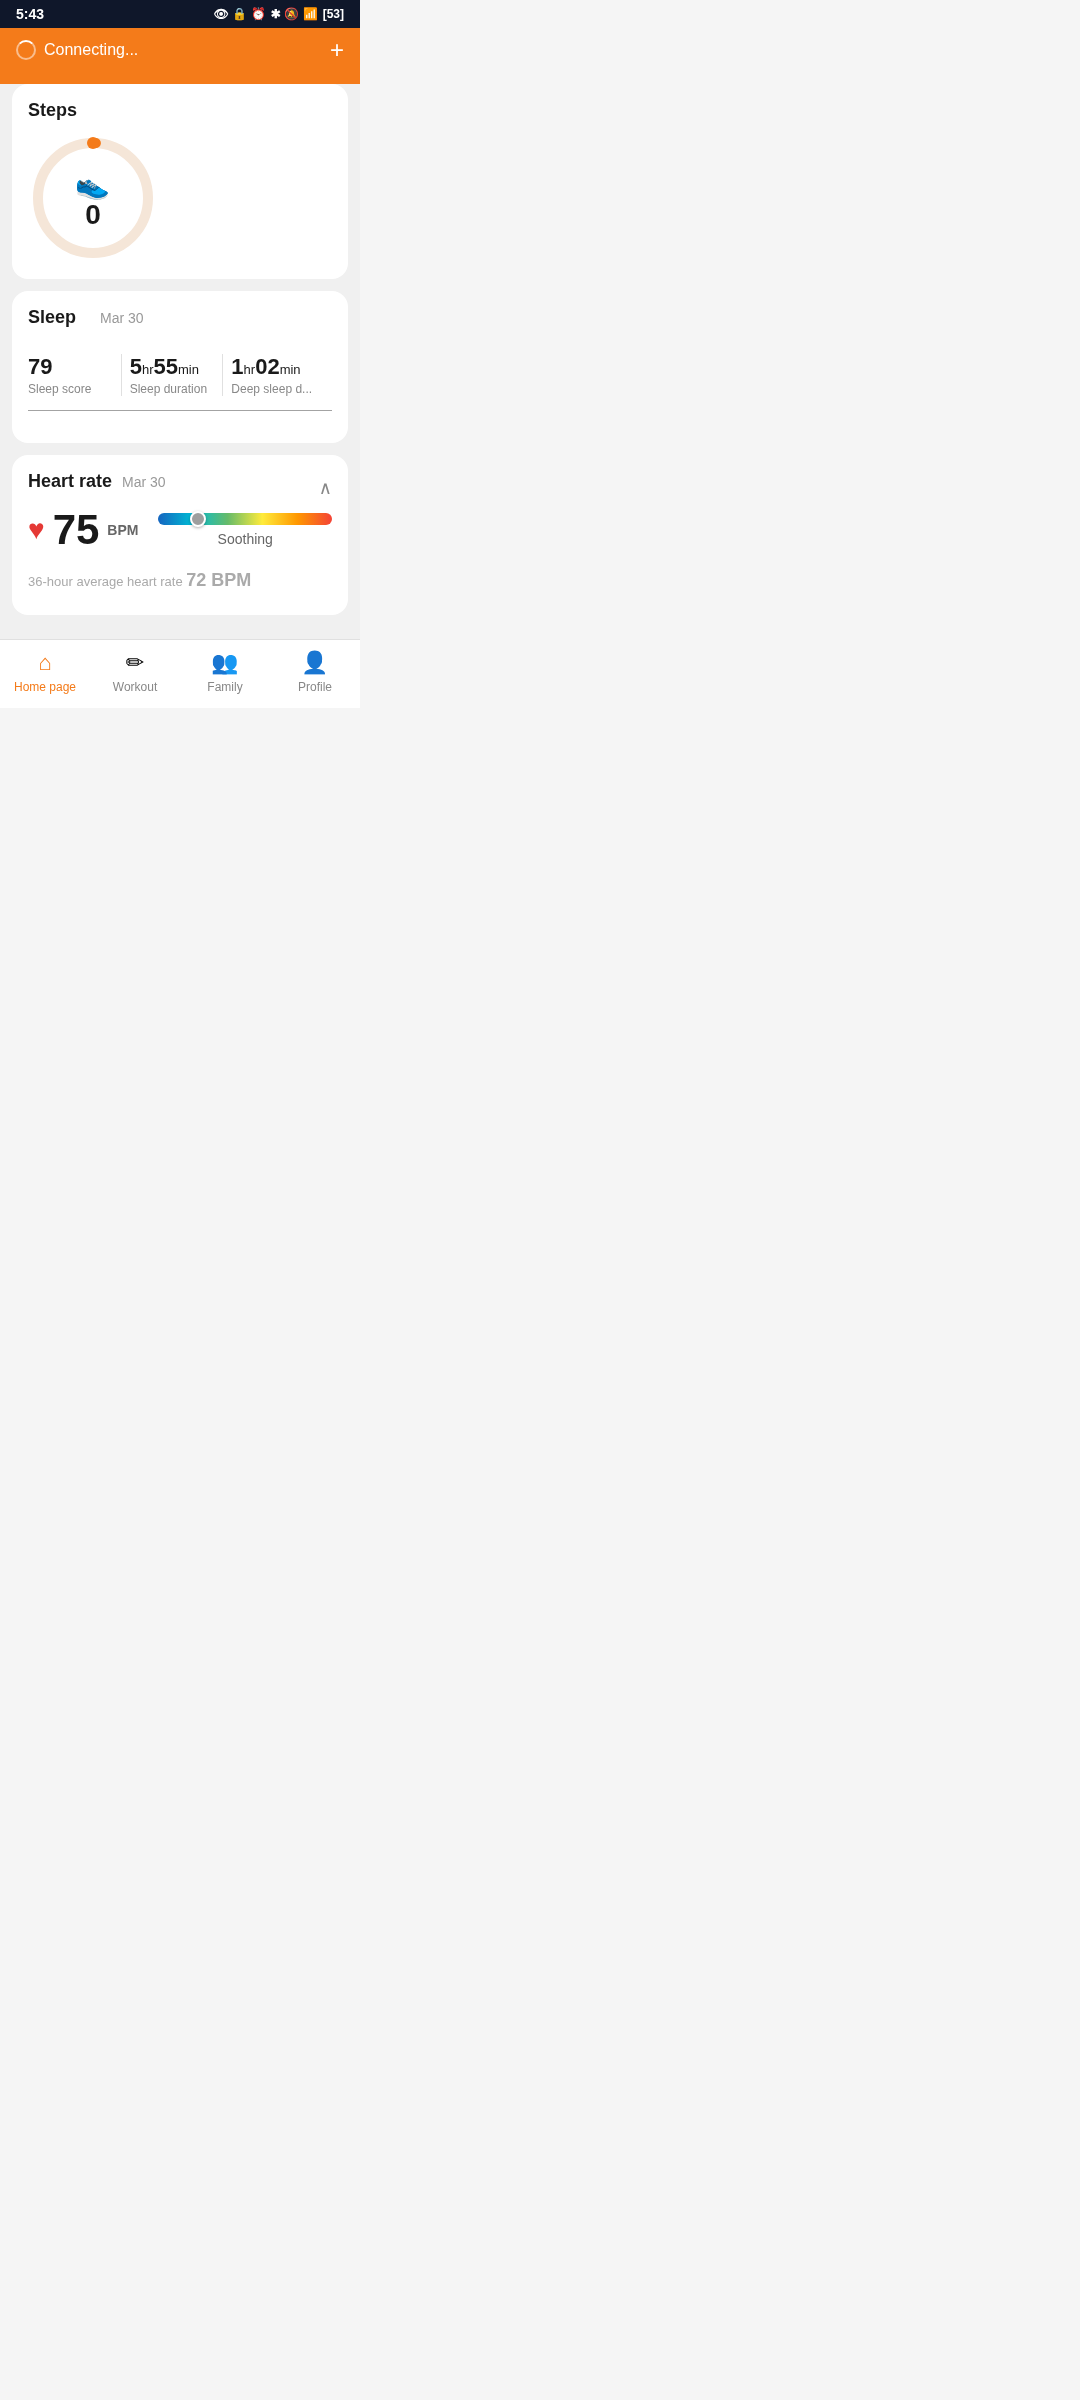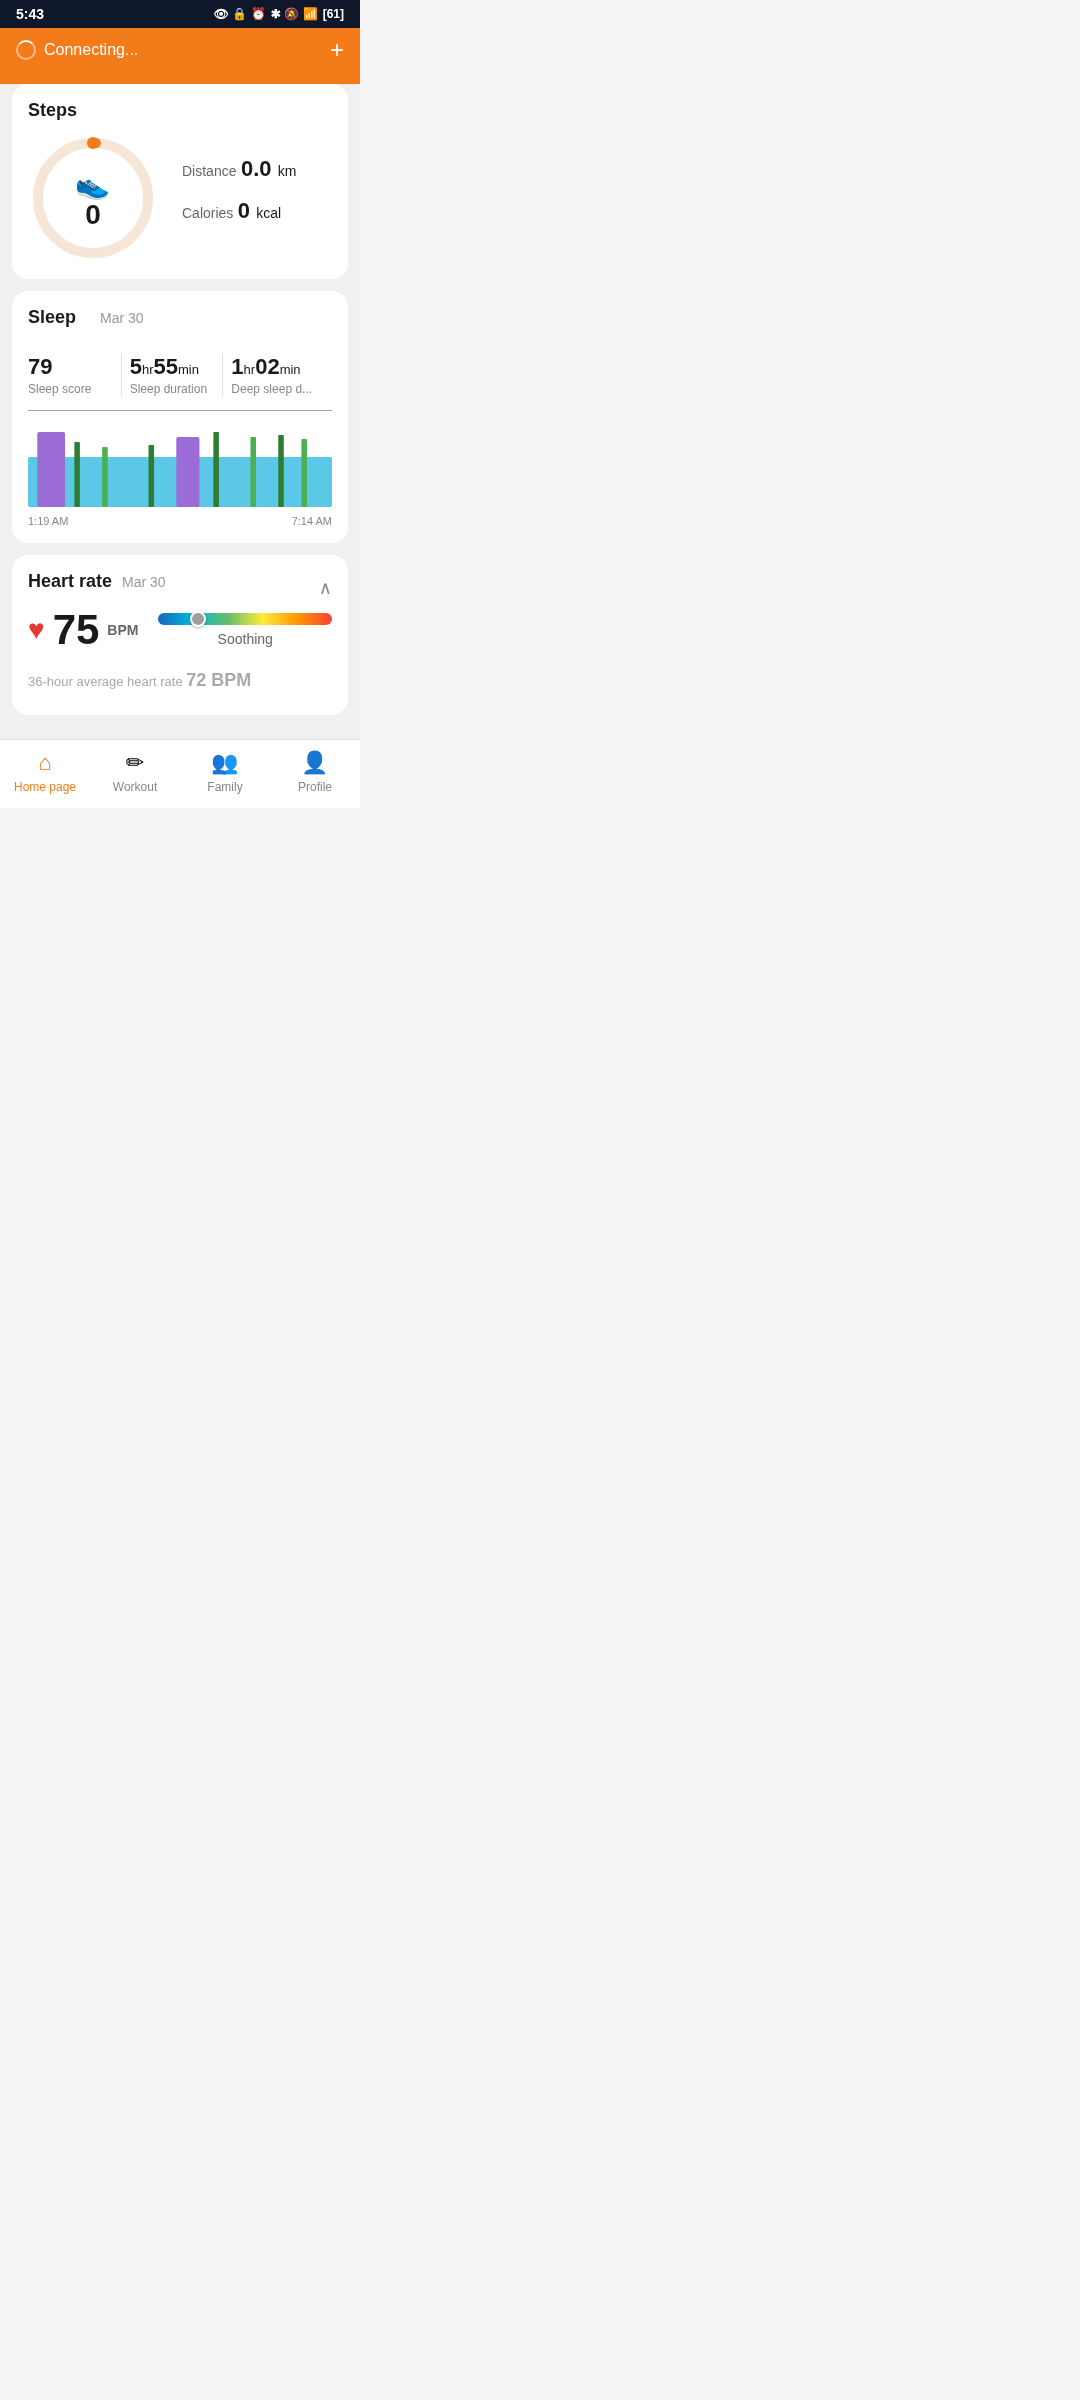--- a/index.html
+++ b/index.html
@@ -247,21 +247,21 @@
 <div class="status-bar">
   <span>5:43</span>
   <div class="status-icons">
     <span>👁</span>
     <span>🔒</span>
     <span>⏰</span>
     <span>✱</span>
     <span>🔕</span>
     <span>📶</span>
     <span>
-      [<span>61</span>]
+      [<span>53</span>]
     </span>
   </div>
 </div>
 
 <div class="header">
   <div class="header-left">
     <div class="spinner"></div>
     <span>Connecting...</span>
   </div>
   <span class="header-plus">+</span>
@@ -277,36 +277,20 @@
           <circle cx="65" cy="65" r="55" fill="none" stroke="#f5e6d8" stroke-width="10"></circle>
           <circle cx="65" cy="65" r="55" fill="none" stroke="#F47B1A" stroke-width="10" stroke-dasharray="3 346" stroke-linecap="round" transform="rotate(-90 65 65)"></circle>
 
           <circle cx="65" cy="10" r="6" fill="#F47B1A"></circle>
         </svg>
         <div class="steps-center">
           <div class="steps-icon">👟</div>
           <div class="steps-count">0</div>
         </div>
       </div>
-      <div class="steps-stats">
-        <div class="stat-row">
-          <span class="stat-label">Distance</span>
-          <span class="stat-value">
-            <span>0.0</span>
-            <span class="stat-unit">km</span>
-          </span>
-        </div>
-        <div class="stat-row">
-          <span class="stat-label">Calories</span>
-          <span class="stat-value">
-            <span>0</span>
-            <span class="stat-unit">kcal</span>
-          </span>
-        </div>
-      </div>
     </div>
   </div>
 
   <div class="card">
     <div class="sleep-header">
       <span class="card-title">Sleep</span>
       <span class="sleep-date">Mar 30</span>
     </div>
     <div class="sleep-metrics">
       <div class="sleep-metric">
@@ -320,41 +304,20 @@
         <div class="sleep-metric-label">Sleep duration</div>
       </div>
       <div class="sleep-metric">
         <div class="sleep-metric-value">
           <span>1</span><span class="unit">hr</span><span>02</span><span class="unit">min</span>
         </div>
         <div class="sleep-metric-label">Deep sleep d...</div>
       </div>
     </div>
 
-    <div class="sleep-chart">
-      <svg width="100%" height="80" viewBox="0 0 328 80" preserveAspectRatio="none">
-
-        <rect x="0" y="30" width="328" height="50" fill="#5bc8e8" rx="2"></rect>
-
-        <rect x="10" y="5" width="30" height="75" fill="#9c6cd6" rx="2"></rect>
-        <rect x="160" y="10" width="25" height="70" fill="#9c6cd6" rx="2"></rect>
-
-        <rect x="50" y="15" width="6" height="65" fill="#2e7d32" rx="1"></rect>
-        <rect x="80" y="20" width="6" height="60" fill="#4caf50" rx="1"></rect>
-        <rect x="130" y="18" width="6" height="62" fill="#2e7d32" rx="1"></rect>
-        <rect x="200" y="5" width="6" height="75" fill="#2e7d32" rx="1"></rect>
-        <rect x="240" y="10" width="6" height="70" fill="#4caf50" rx="1"></rect>
-        <rect x="270" y="8" width="6" height="72" fill="#2e7d32" rx="1"></rect>
-        <rect x="295" y="12" width="6" height="68" fill="#4caf50" rx="1"></rect>
-      </svg>
-      <div class="sleep-times">
-        <span>1:19 AM</span>
-        <span>7:14 AM</span>
-      </div>
-    </div>
   </div>
 
   <div class="card">
     <div class="hr-header">
       <div class="hr-title-row">
         <span class="card-title">Heart rate</span>
         <span class="hr-date">Mar 30</span>
       </div>
       <span class="chevron-up">∧</span>
     </div>

